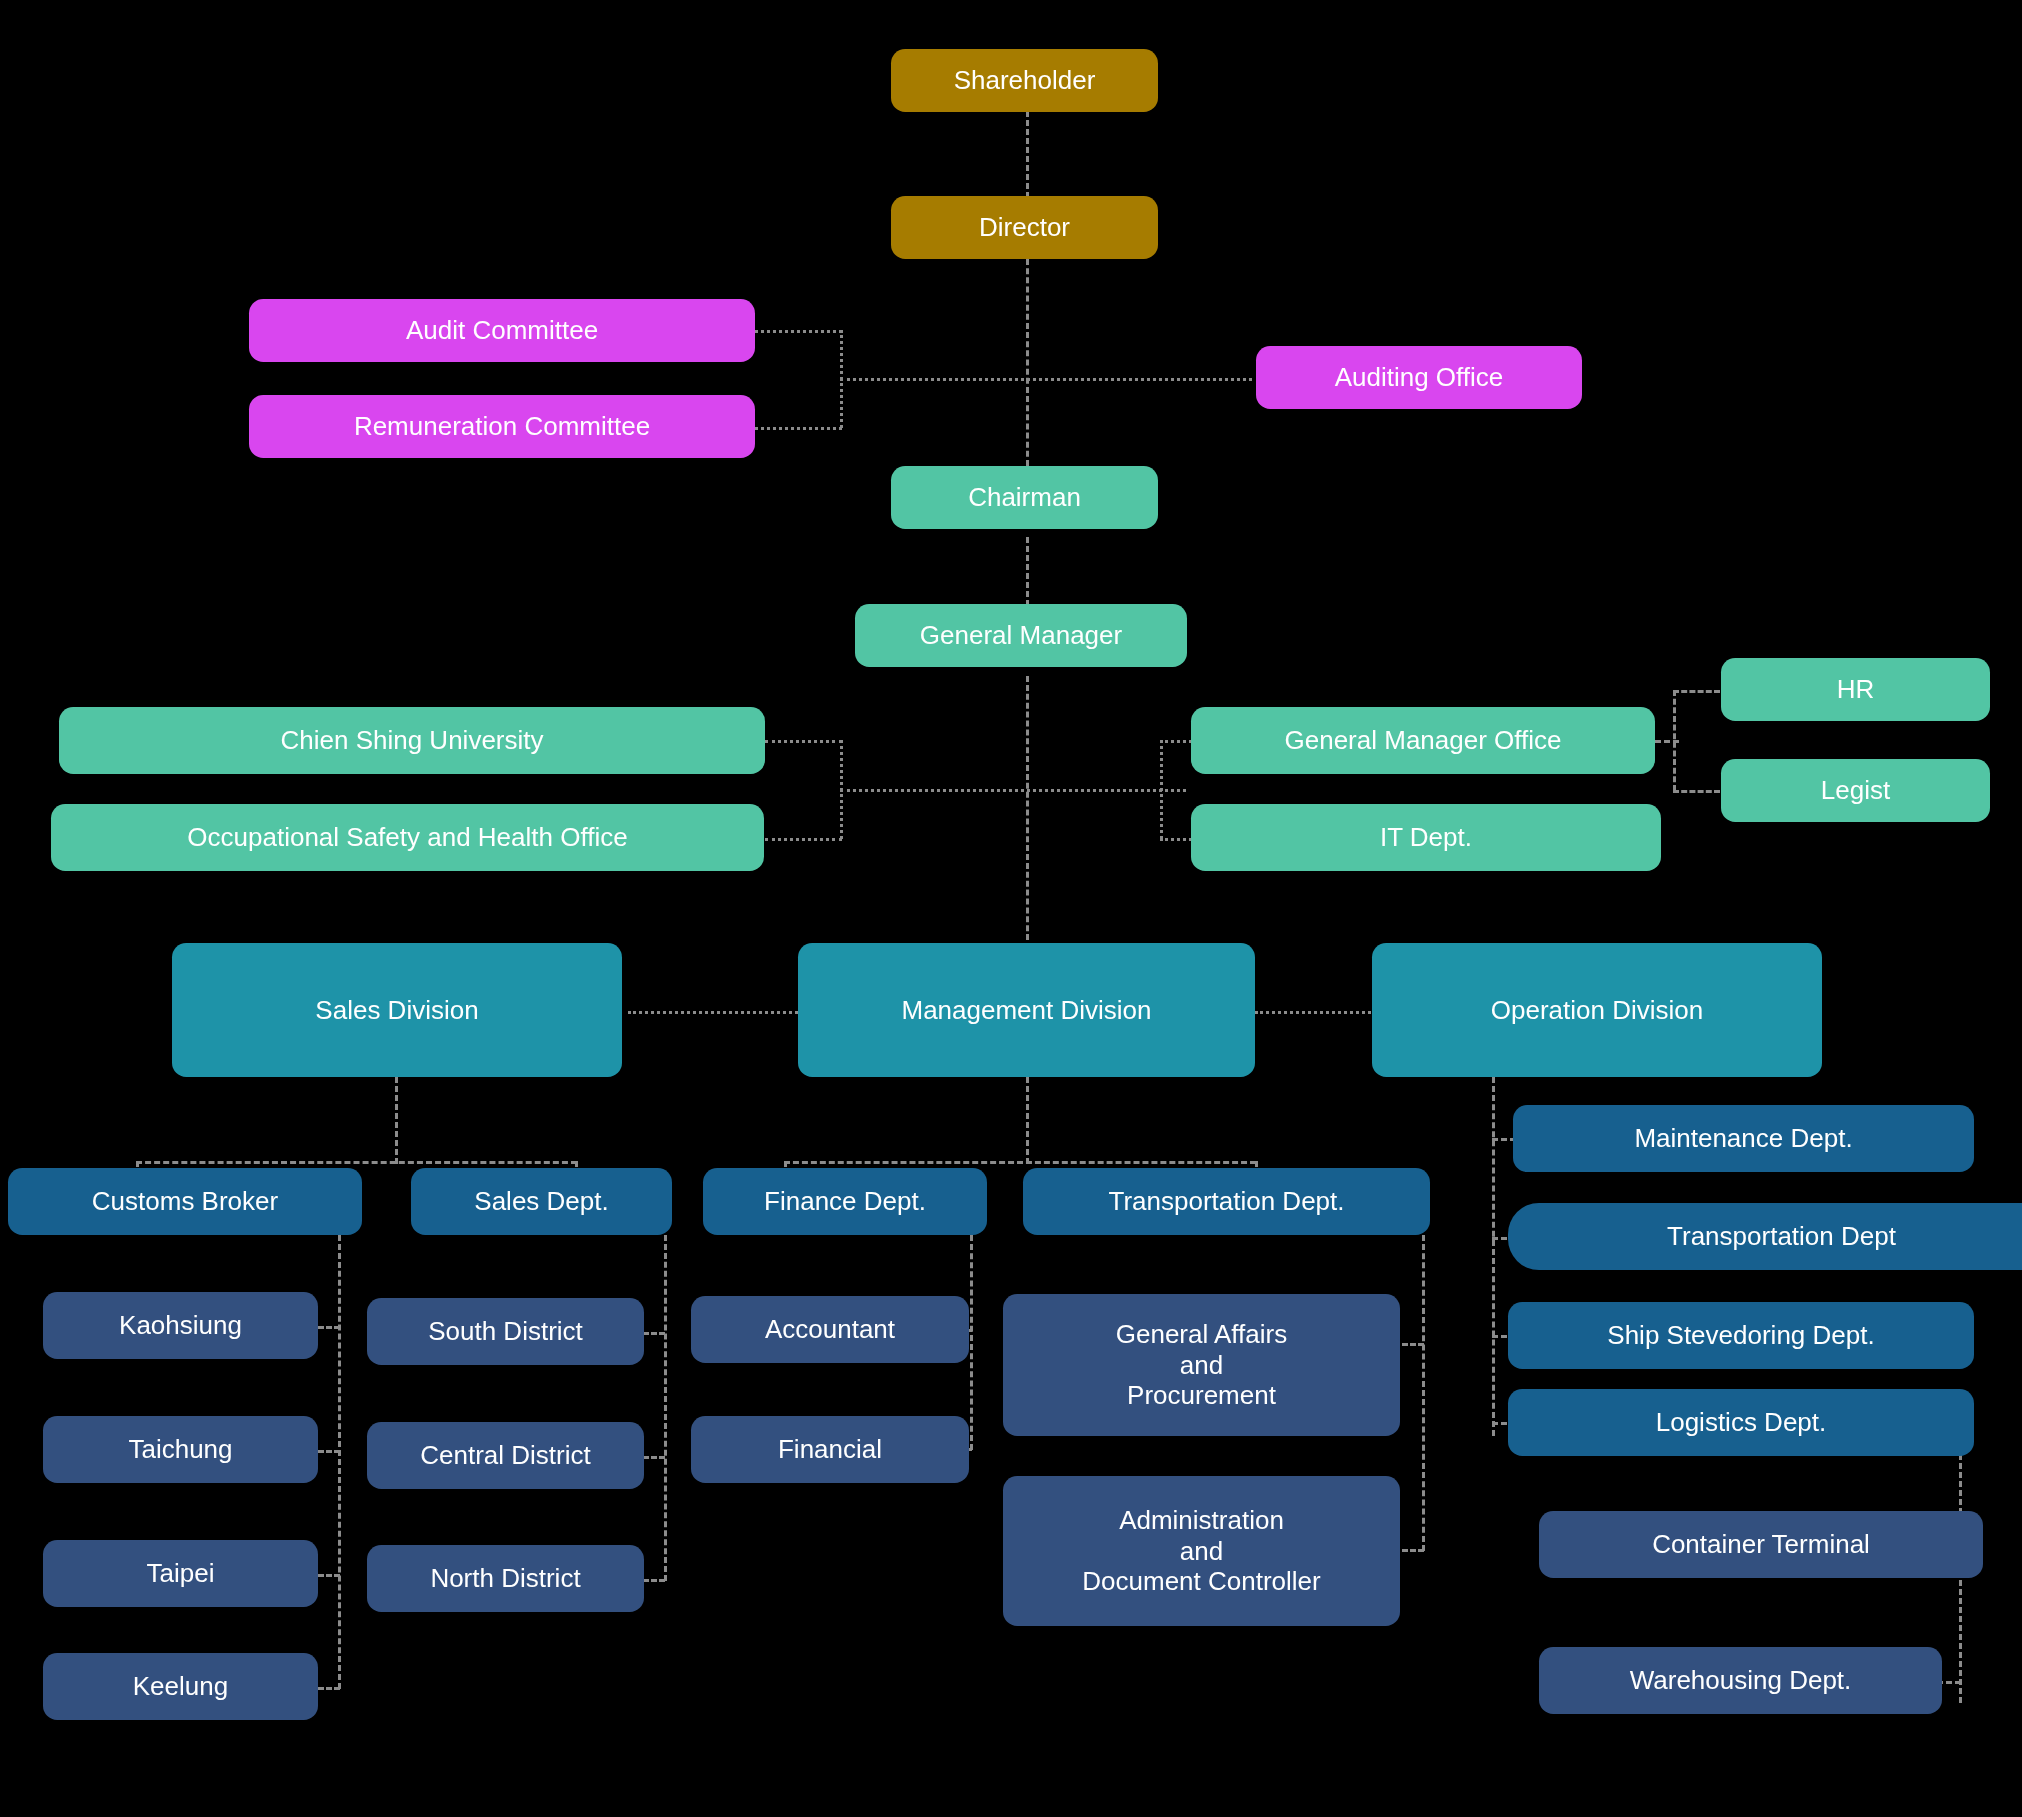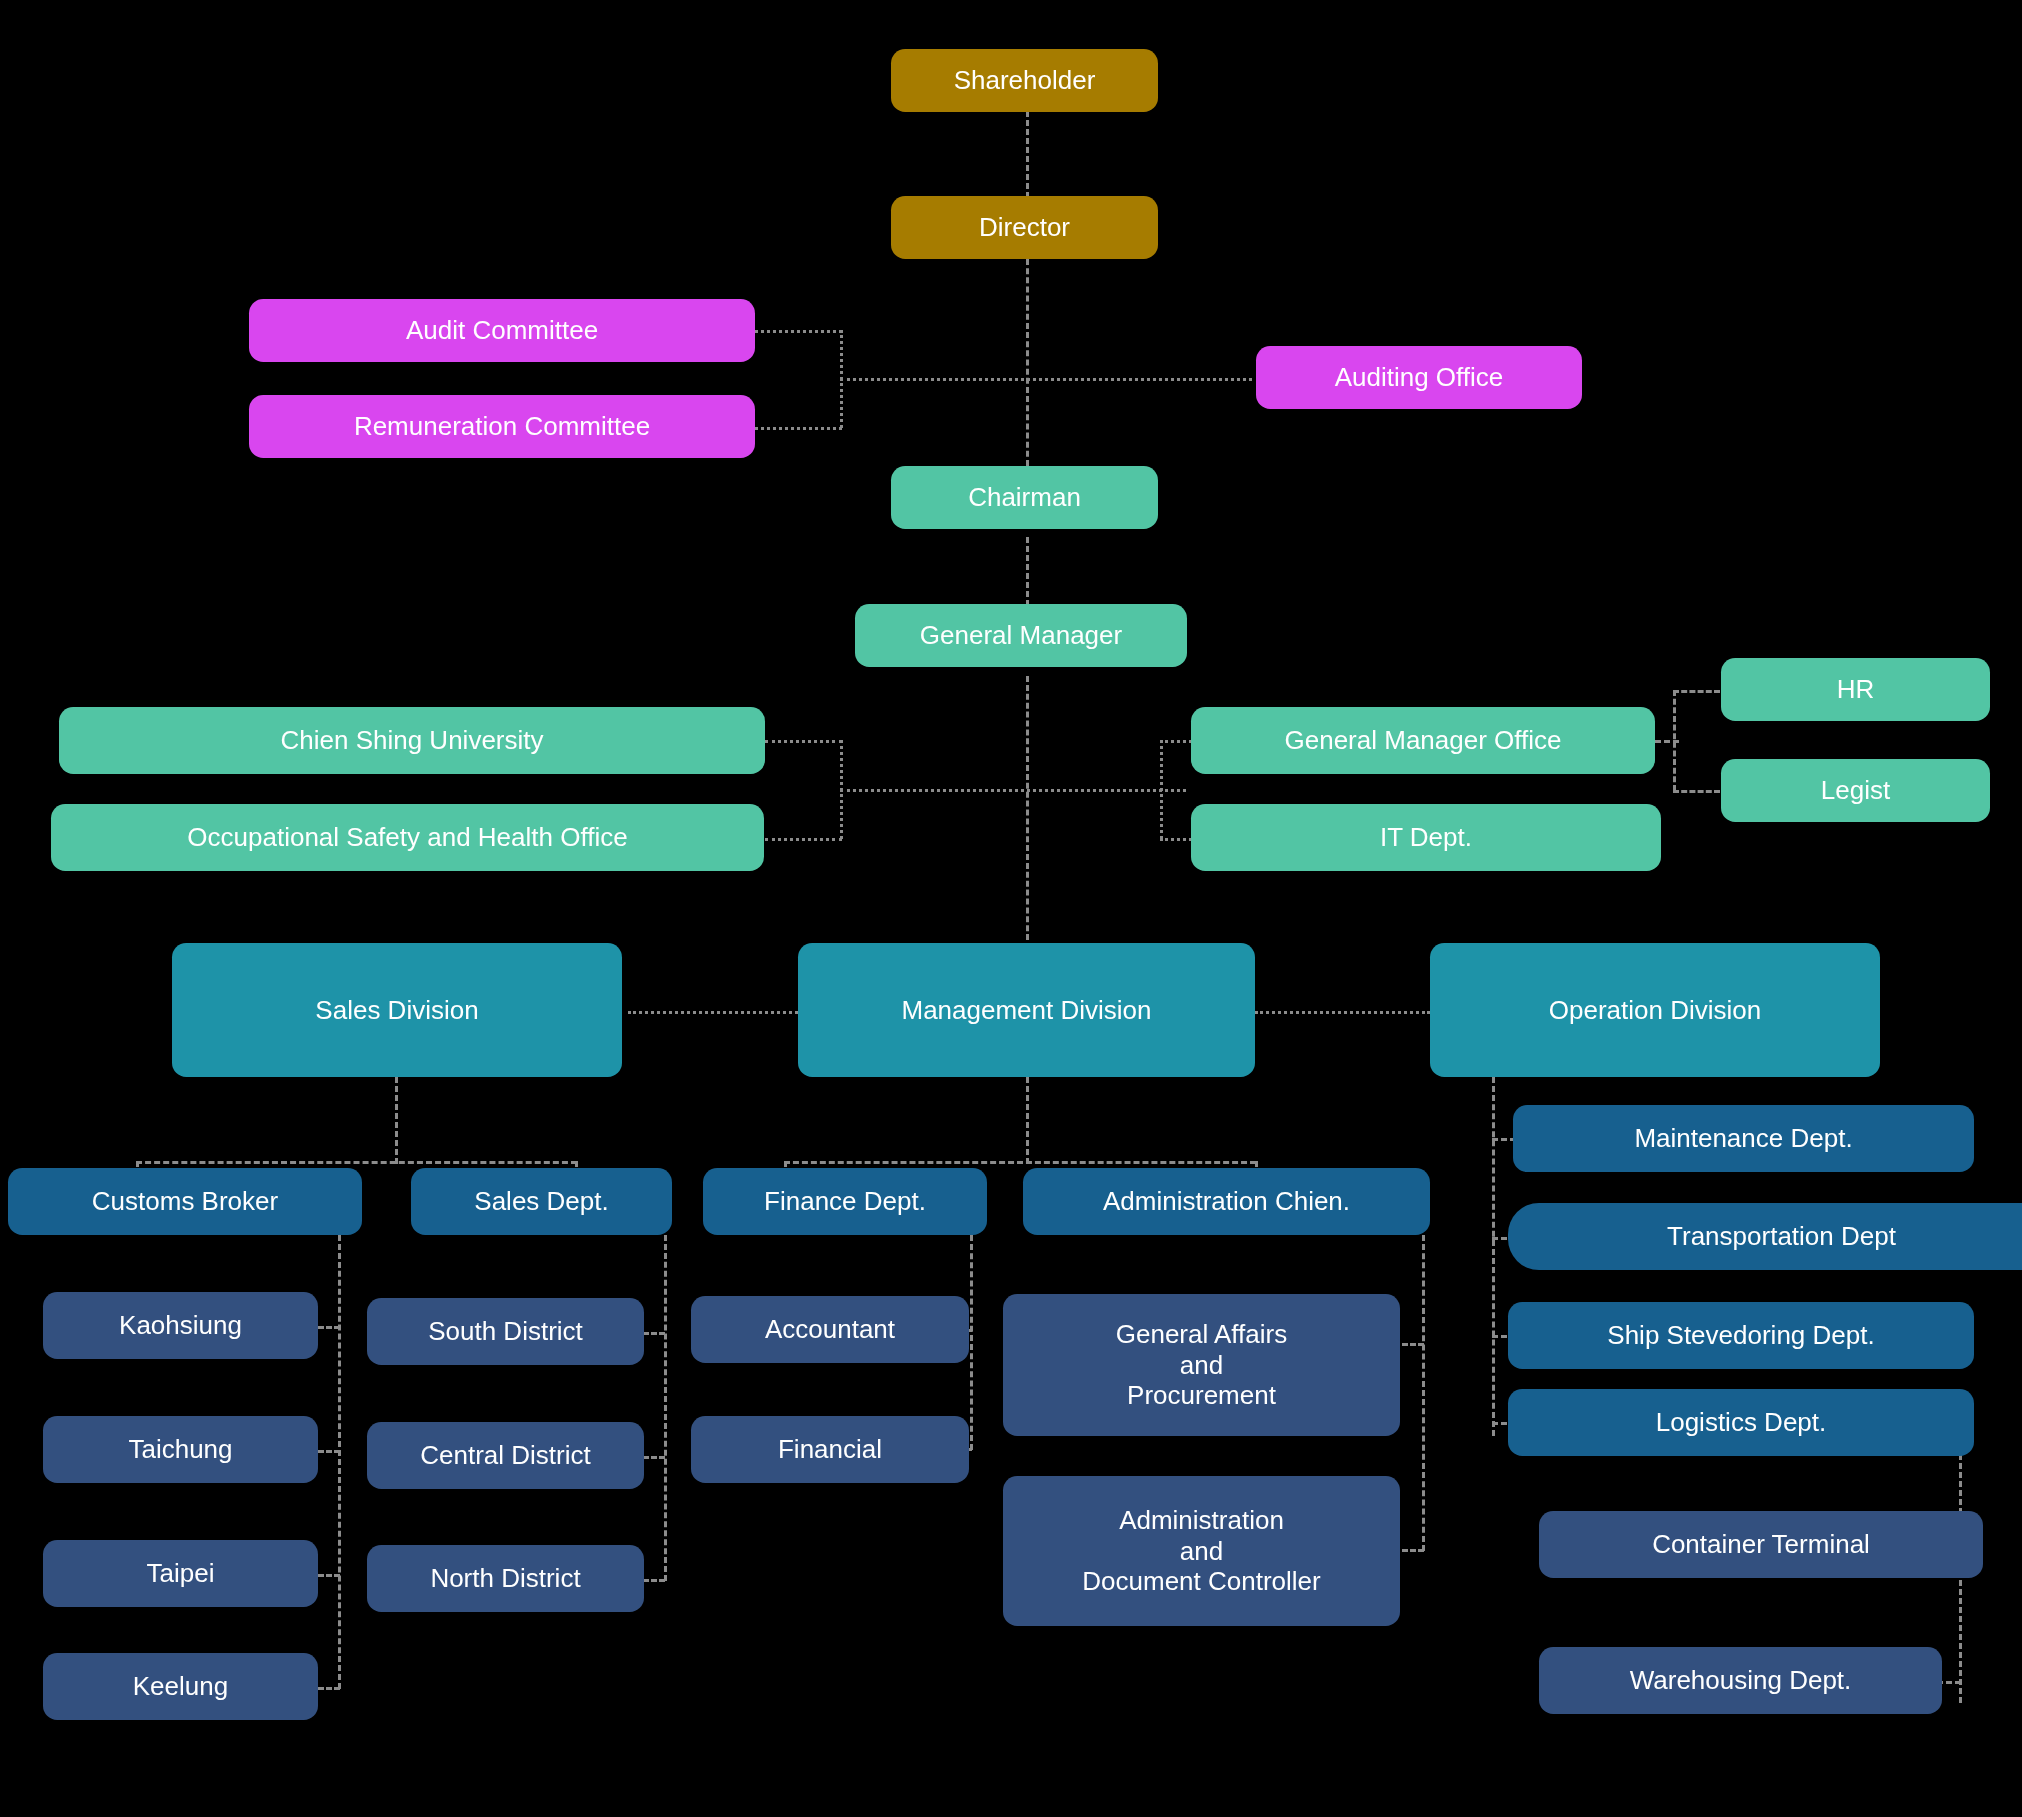--- a/index.html
+++ b/index.html
@@ -133,29 +133,29 @@
   <div class="node lvl-mint" style="left:1191px; top:804px; width:470px; height:67px;">IT Dept.</div>
 
   <div class="node lvl-mint" style="left:1721px; top:658px; width:269px; height:63px;">HR</div>
 
   <div class="node lvl-mint" style="left:1721px; top:759px; width:269px; height:63px;">Legist</div>
 
   <div class="node lvl-teal" style="left:172px; top:943px; width:450px; height:134px;">Sales Division</div>
 
   <div class="node lvl-teal" style="left:798px; top:943px; width:457px; height:134px;">Management Division</div>
 
-  <div class="node lvl-teal" style="left:1430px; top:943px; width:450px; height:134px;">Operation Division</div>
+  <div class="node lvl-teal" style="left:1372px; top:943px; width:450px; height:134px;">Operation Division</div>
 
   <div class="node lvl-blue" style="left:8px; top:1168px; width:354px; height:67px;">Customs Broker</div>
 
   <div class="node lvl-blue" style="left:411px; top:1168px; width:261px; height:67px;">Sales Dept.</div>
 
   <div class="node lvl-blue" style="left:703px; top:1168px; width:284px; height:67px;">Finance Dept.</div>
 
-  <div class="node lvl-blue" style="left:1023px; top:1168px; width:407px; height:67px;">Administration Chien.</div>
+  <div class="node lvl-blue" style="left:1023px; top:1168px; width:407px; height:67px;">Transportation Dept.</div>
 
   <div class="node lvl-blue" style="left:1513px; top:1105px; width:461px; height:67px;">Maintenance Dept.</div>
 
   <div class="node lvl-blue" style="left:1508px; top:1203px; width:547px; height:67px;border-radius:31px;">Transportation Dept</div>
 
   <div class="node lvl-blue" style="left:1508px; top:1302px; width:466px; height:67px;">Ship Stevedoring Dept.</div>
 
   <div class="node lvl-blue" style="left:1508px; top:1389px; width:466px; height:67px;">Logistics Dept.</div>
 
   <div class="node lvl-navy" style="left:1539px; top:1511px; width:444px; height:67px;">Container Terminal</div>

